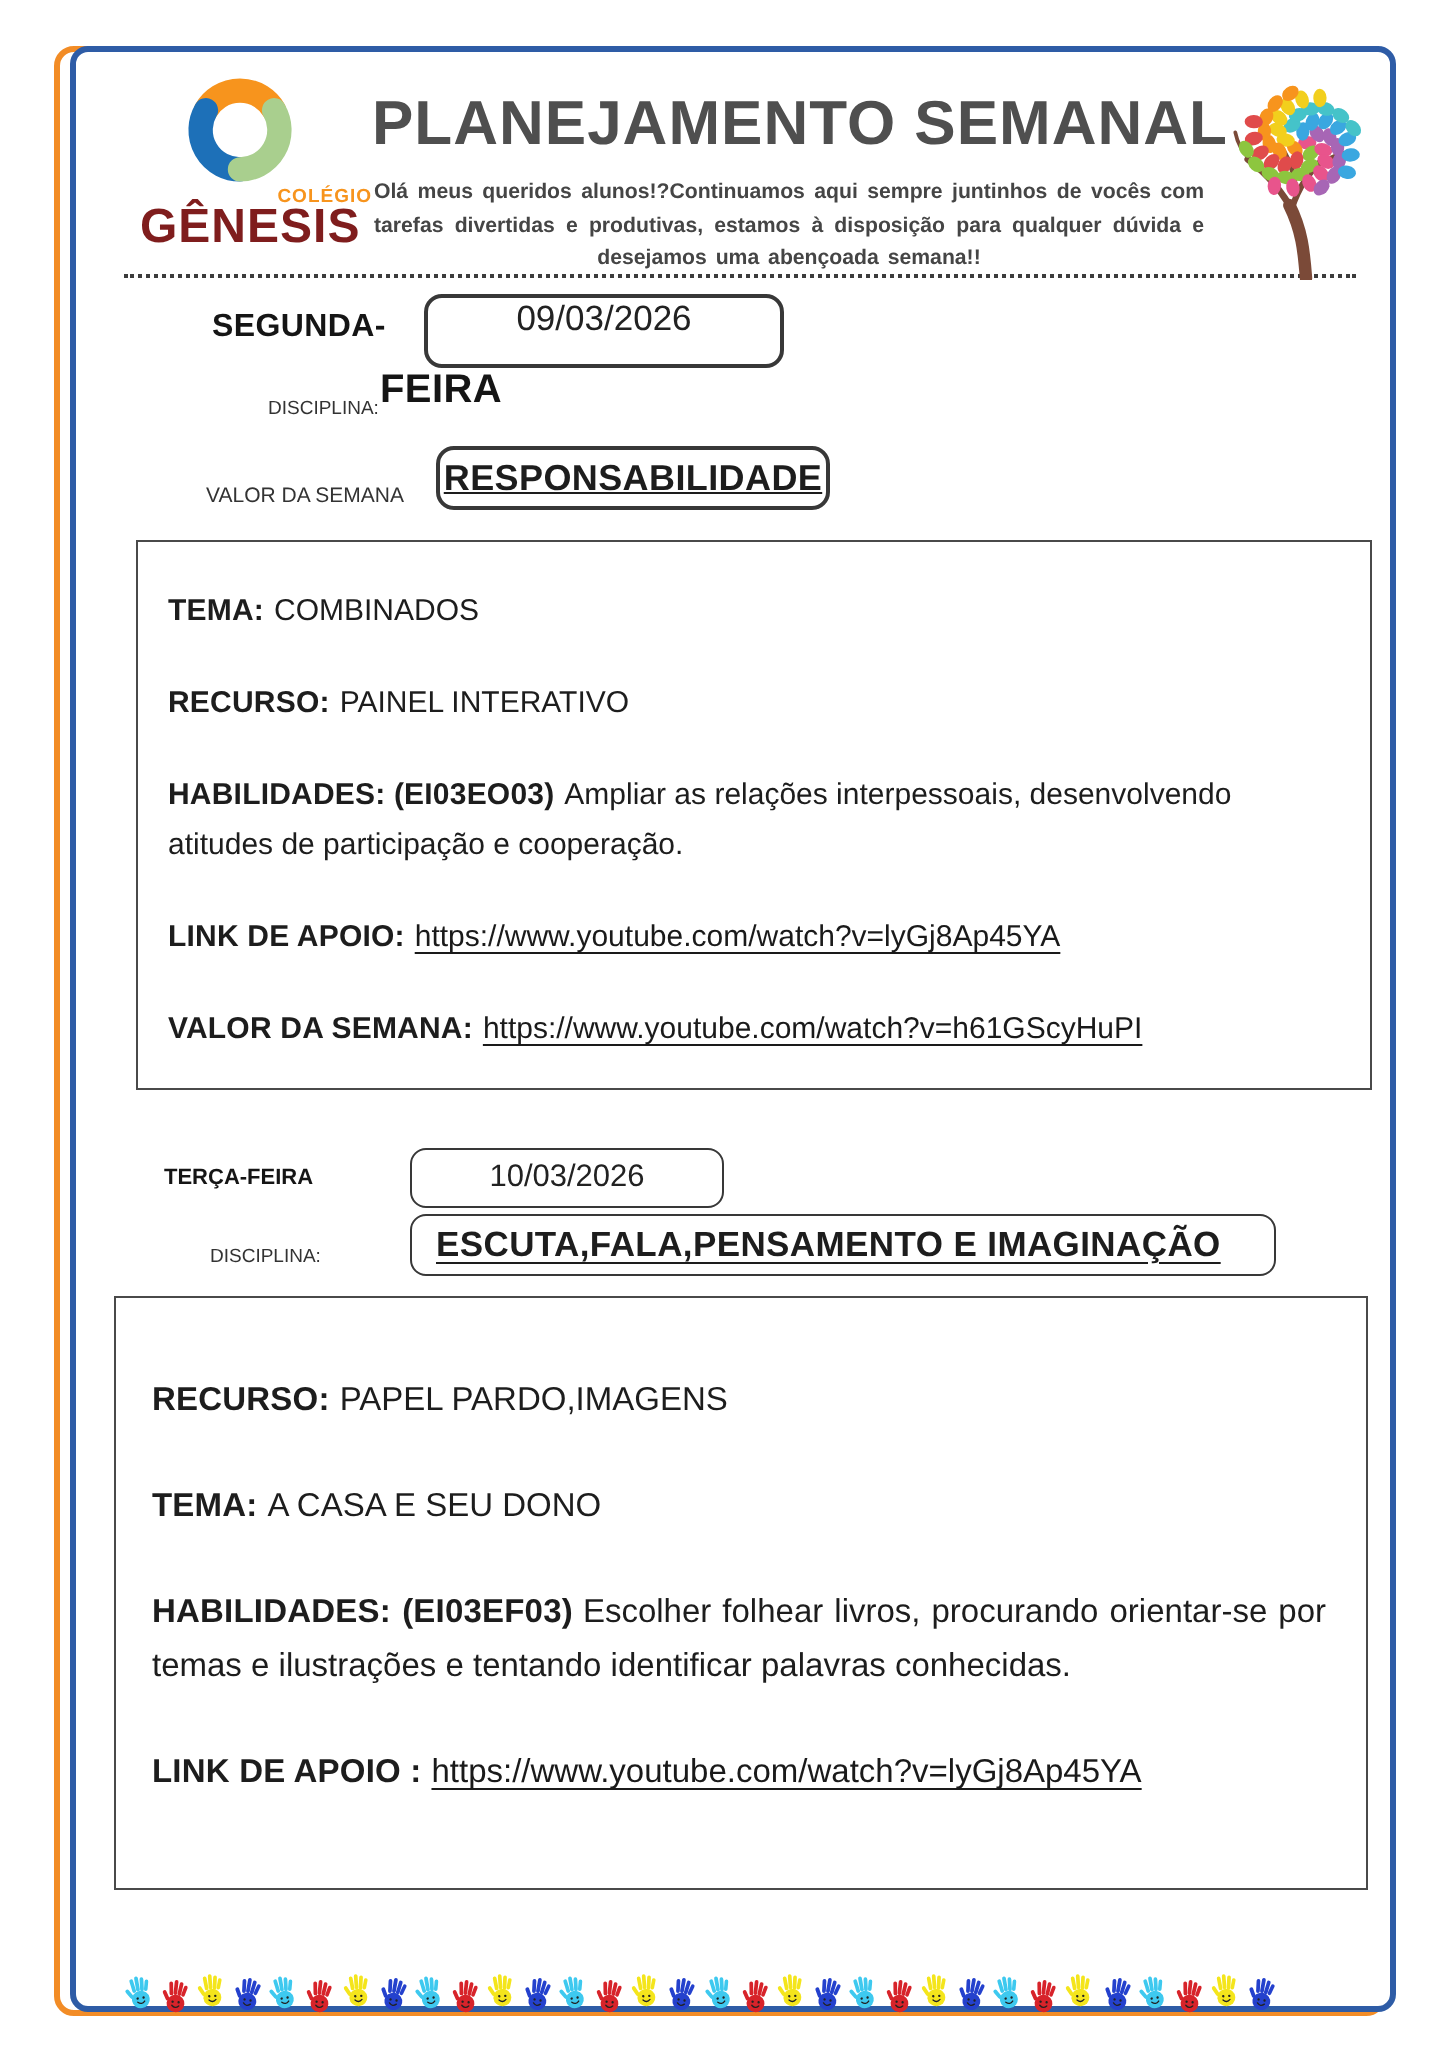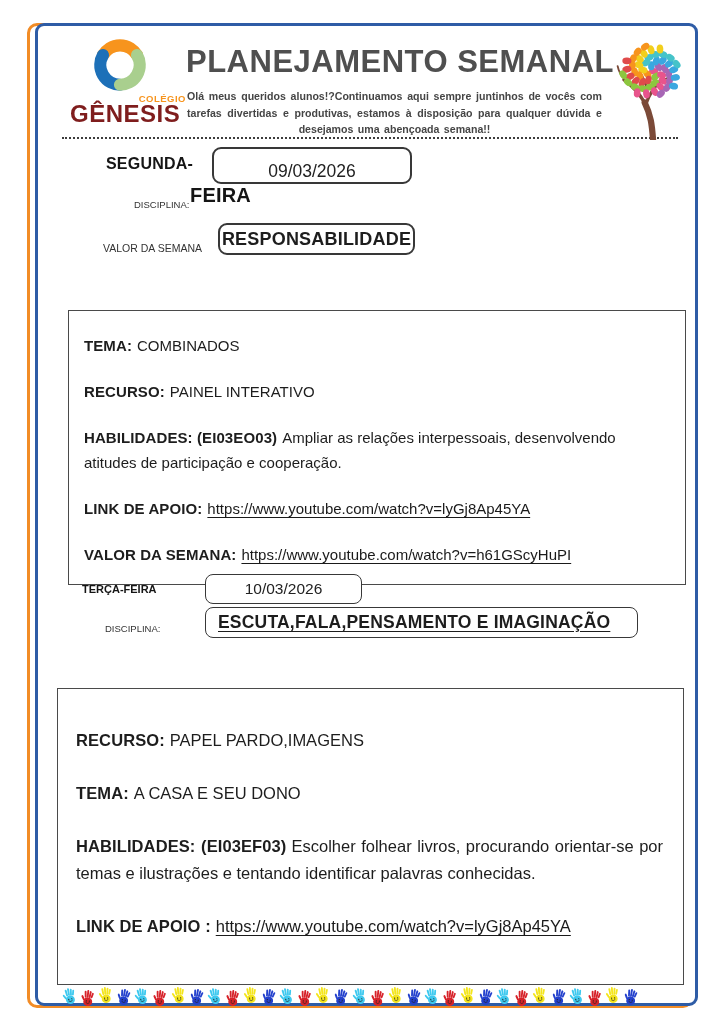--- a/index.html
+++ b/index.html
@@ -35,34 +35,34 @@
   .day-label{font-weight:bold;color:#151515;}
   .seg-line1{left:106px;top:155px;font-size:16px;letter-spacing:0.2px;}
   .seg-line2{left:146px;top:184px;font-size:20px;letter-spacing:0.2px;margin-left:44px;}
   .disc-label-1{left:134px;top:199px;font-size:9.5px;color:#333;}
   .valor-label{left:103px;top:242px;font-size:10.5px;color:#333;}
   .terca-label{left:82px;top:583px;font-size:11px;}
   .disc-label-2{left:105px;top:623px;font-size:9.5px;color:#333;}
 
   
   .field{border:2px solid #383838;background:#fff;box-sizing:border-box;}
-  .date-box-1{left:212px;top:147px;width:200px;height:37px;border-radius:9px;
-    font-size:17.5px;color:#222;display:flex;align-items:flex-end;justify-content:center;}
+  .date-box-1{left:212px;top:147px;width:180px;height:37px;border-radius:9px;
+    font-size:17.5px;color:#222;display:flex;align-items:flex-start;justify-content:center;}
   .disciplina-box-1{left:212px;top:187px;width:283px;height:29px;border-radius:7px;border-width:1.5px;
     font-size:13.5px;font-weight:bold;display:flex;align-items:center;padding-left:10px;letter-spacing:0.2px;}
   .valor-box{left:218px;top:223px;width:197px;height:32px;border-radius:9px;
-    font-size:18px;font-weight:bold;display:flex;align-items:center;justify-content:center;letter-spacing:0.2px;}
+    font-size:18px;font-weight:bold;display:flex;align-items:center;justify-content:center;letter-spacing:0.2px;text-decoration:underline;}
   .date-box-2{left:205px;top:574px;width:157px;height:30px;border-radius:8px;border-width:1.5px;
     font-size:15.5px;color:#222;display:flex;align-items:center;justify-content:center;text-align:right;}
   .disciplina-box-2{left:205px;top:607px;width:433px;height:31px;border-radius:8px;border-width:1.5px;
     font-size:17.5px;font-weight:bold;display:flex;align-items:center;padding-left:12px;letter-spacing:0.2px;}
   .disciplina-box-2 span{text-decoration:underline;text-underline-offset:3px;}
 
   
-  .card{border:1.5px solid #4a4a4a;background:#fff;box-sizing:border-box;margin-top:40px;}
+  .card{border:1.5px solid #4a4a4a;background:#fff;box-sizing:border-box;}
   .card-1{left:68px;top:270px;width:618px;height:275px;padding:22px 16px 0 15px;
     font-size:15px;line-height:25px;}
   .card-2{left:57px;top:648px;width:627px;height:297px;padding:38px 20px 0 18px;
     font-size:16.5px;line-height:27px;}
   .card p{margin:0 0 21px;}
   .card-2 p{margin:0 0 26px;text-align:justify;}
   .card p b{letter-spacing:0.1px;}
   .card p b{margin-right:5px;}
   .doc-link{color:#1a1a1a;text-decoration:underline;text-underline-offset:3px;cursor:pointer;}
 

